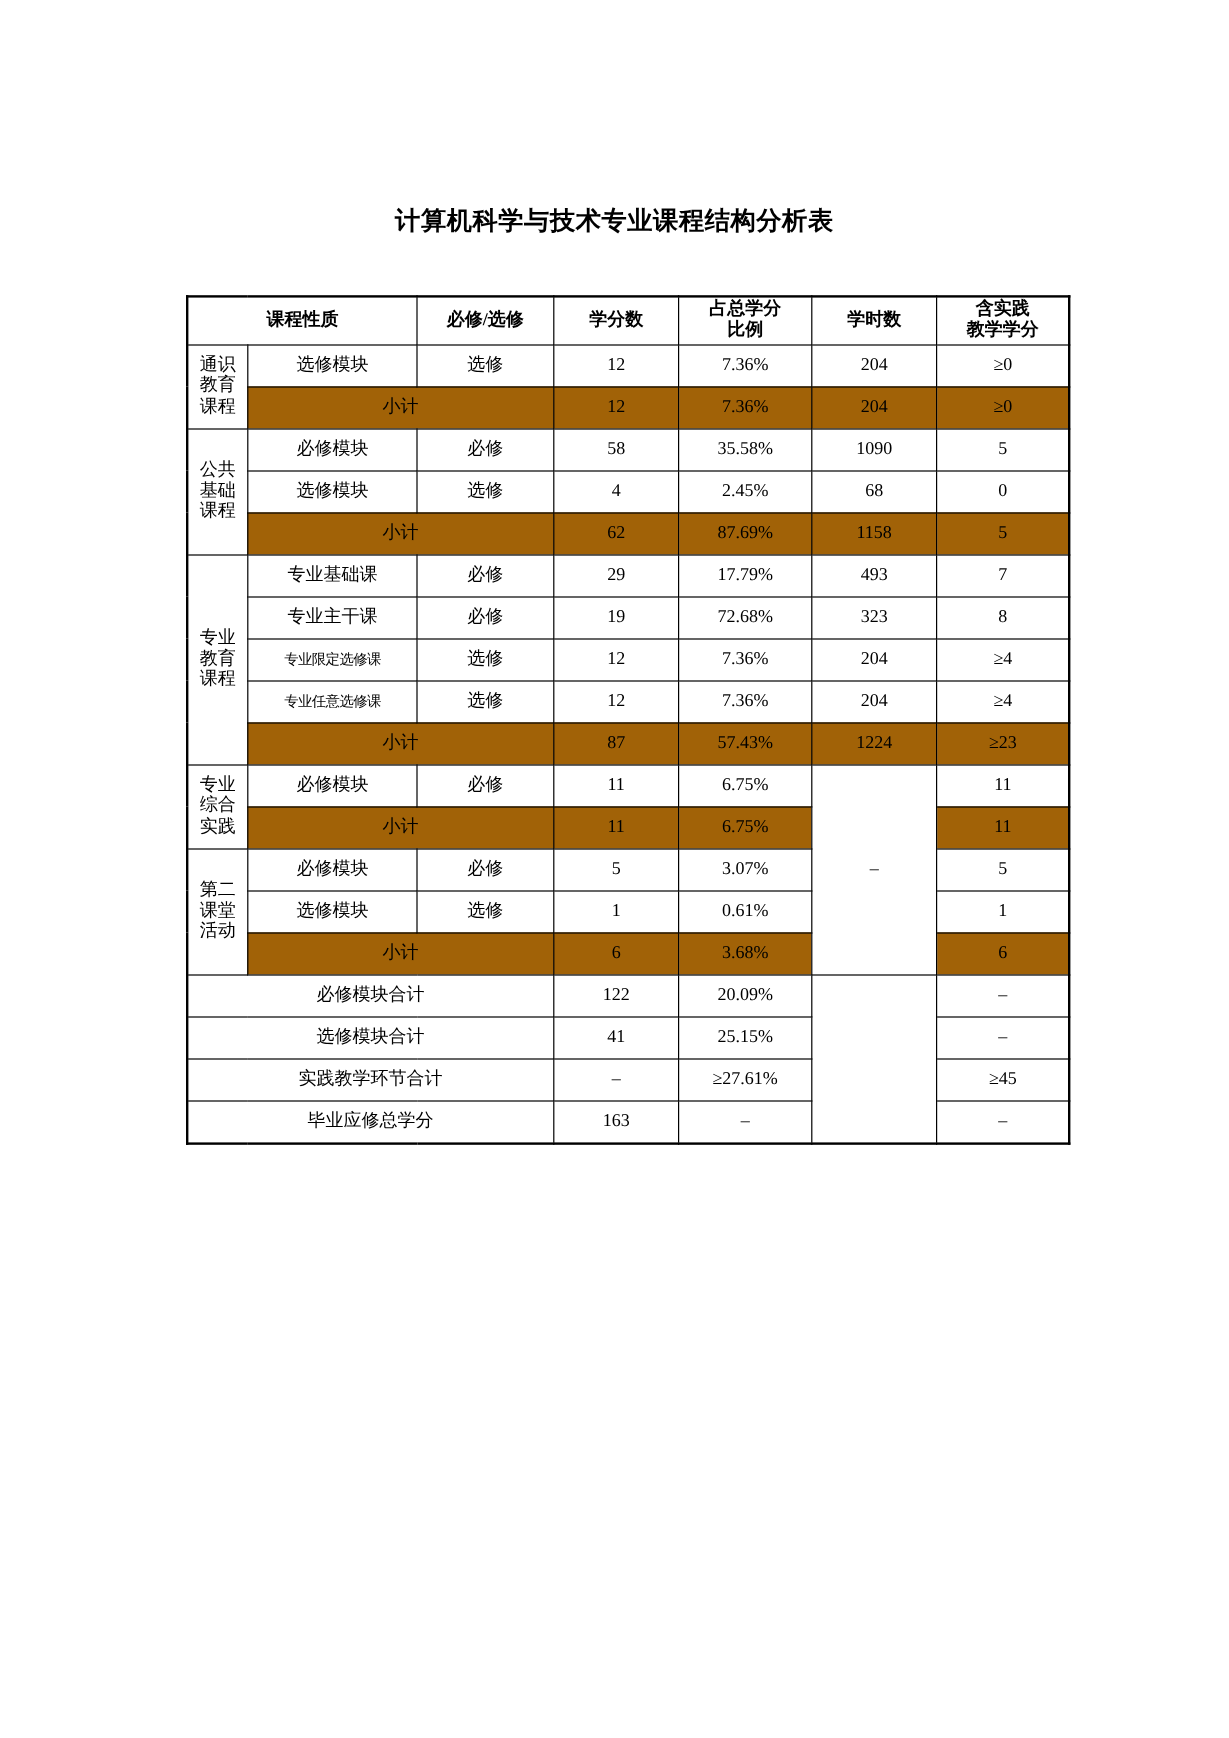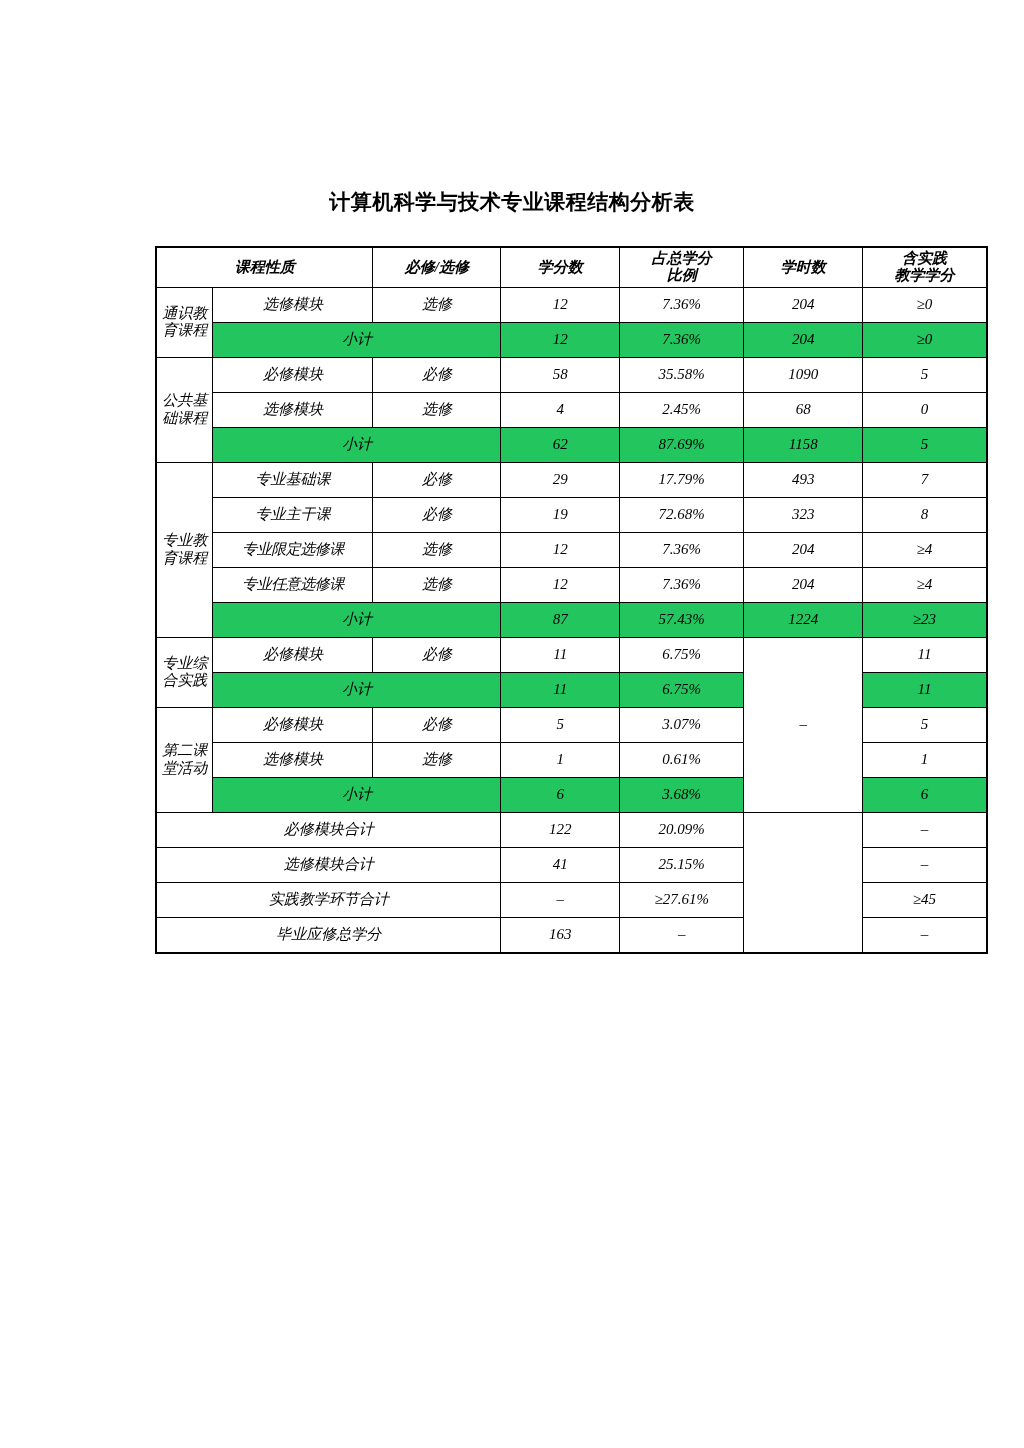--- a/index.html
+++ b/index.html
@@ -15,41 +15,40 @@
     position: relative;
   }
   .page {
     width: 1024px;
     height: 1448px;
     position: relative;
     box-sizing: border-box;
   }
   .doc-title {
     position: absolute;
-    top: 188px;
+    top: 170px;
     left: 0;
     width: 1024px;
     text-align: center;
     font-family: "Liberation Sans", sans-serif;
     font-weight: bold;
     font-size: 21px;
     letter-spacing: 0.5px;
   }
   .table-wrap {
     position: absolute;
     top: 246px;
     left: 155px;
     width: 715px;
   }
   table.structure {
     border-collapse: collapse;
-    width: 833px;
+    width: 737px;
     table-layout: fixed;
     font-size: 15px;
-    font-style: italic;
   }
   table.structure td {
     border: 1px solid #000000;
     text-align: center;
     vertical-align: middle;
     padding: 2px 3px;
     height: 30px;
     line-height: 1.15;
     font-family: "Liberation Serif", serif;
   }
@@ -62,29 +61,29 @@
     font-size: 15px;
     height: 52px;
   }
   .cat-cell {
     font-size: 15px;
     line-height: 1.45;
     width: 48px;
     padding: 2px 1px;
   }
   .subtotal td, td.subtotal-cell {
-    background: #22c55e;
+    background: #a16207;
   }
   .col-name   { width: 135px; }
   .col-type   { width: 108px; }
   .col-credit { width: 100px; }
   .col-ratio  { width: 105px; }
   .col-hours  { width: 100px; }
   .col-prac   { width: 105px; }
-  .tight { letter-spacing: -0.5px; font-size: 15px; }
+  .tight { letter-spacing: -0.5px; font-size: 12px; }
 </style>
 </head>
 <body>
 
 <div class="page">
 
   <div class="doc-title">计算机科学与技术专业课程结构分析表</div>
 
   <div class="table-wrap">
     <table class="structure">

